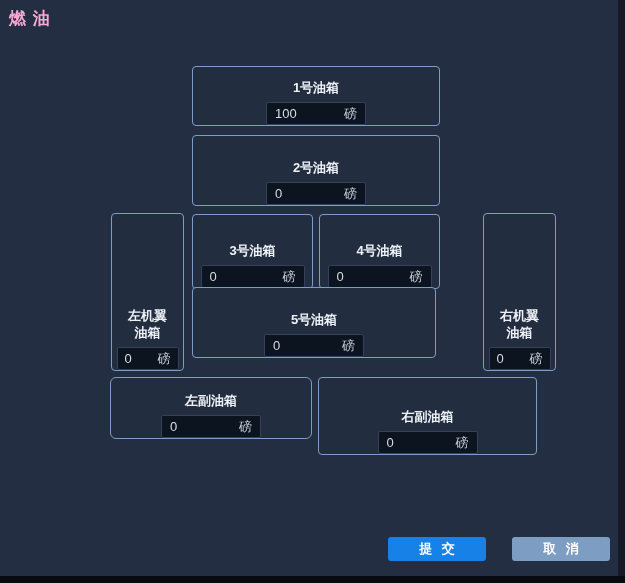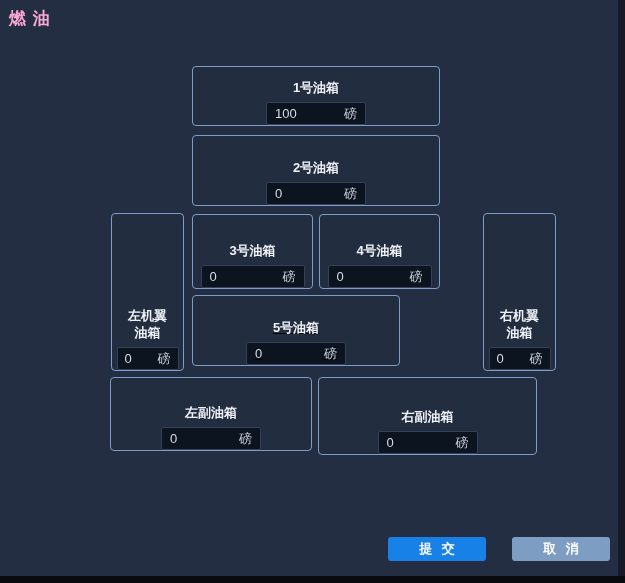--- a/index.html
+++ b/index.html
@@ -44,22 +44,22 @@
   }
   .fuel-input .unit { color: #cdd4de; }
 
   
   #box-tank1      { left: 192px; top:  66px; width: 248px; height:  60px; }
   #box-tank2      { left: 192px; top: 135px; width: 248px; height:  71px; }
   #box-left-wing  { left: 111px; top: 213px; width:  73px; height: 158px; }
   #box-tank3      { left: 192px; top: 214px; width: 121px; height:  75px; }
   #box-tank4      { left: 319px; top: 214px; width: 121px; height:  75px; }
   #box-right-wing { left: 447px; top: 213px; width:  73px; height: 158px; margin-left: 36px; }
-  #box-tank5      { left: 192px; top: 295px; width: 208px; height:  71px; text-decoration: underline; }
-  #box-left-aux   { left: 110px; top: 377px; width: 202px; height:  74px; }
+  #box-tank5      { left: 192px; top: 287px; width: 244px; height:  71px; }
+  #box-left-aux   { left: 110px; top: 377px; width: 202px; height:  62px; border-radius: 6px; }
   #box-right-aux  { left: 318px; top: 377px; width: 219px; height:  78px; }
 
   #box-tank1 .fuel-input, #box-tank2 .fuel-input, #box-tank5 .fuel-input,
   #box-left-aux .fuel-input, #box-right-aux .fuel-input { width: 100px; }
   #box-tank3 .fuel-input, #box-tank4 .fuel-input { width: 104px; }
   #box-left-wing .fuel-input, #box-right-wing .fuel-input { width: 62px; padding: 0 7px; }
 
   .btn {
     position: absolute; box-sizing: border-box;
     width: 98px; height: 24px;

